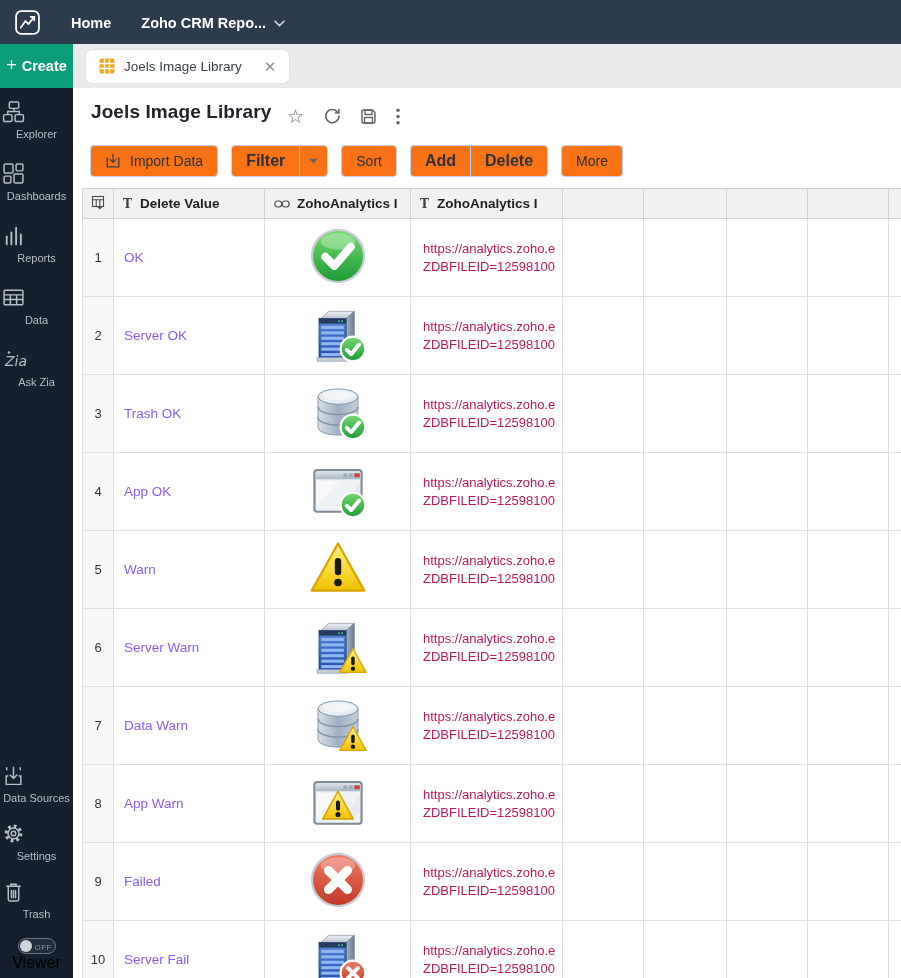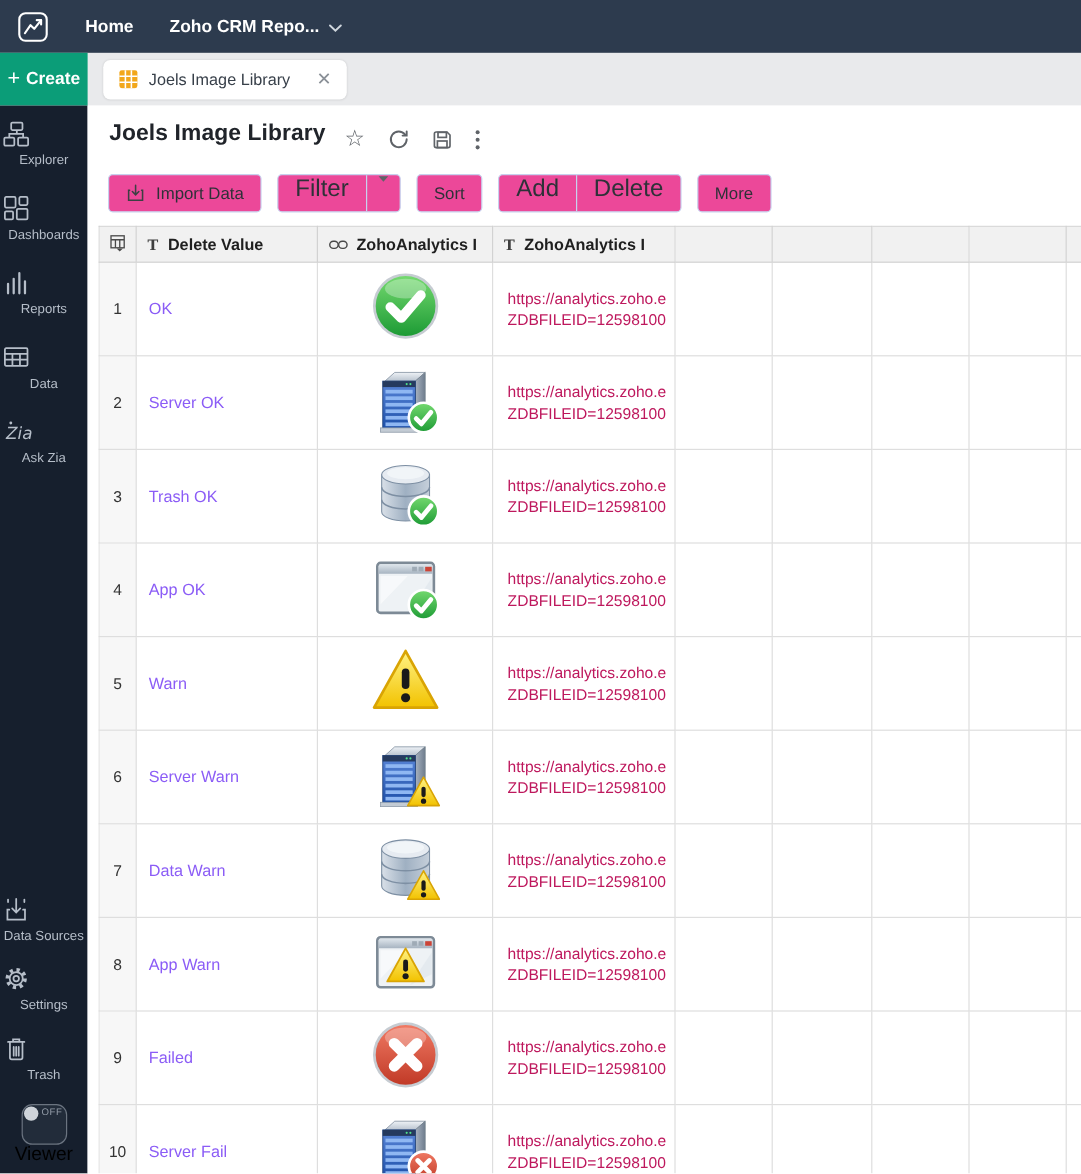--- a/index.html
+++ b/index.html
@@ -33,43 +33,43 @@
   .side-group-top { position:absolute; top:12px; left:0; width:73px;
     display:flex; flex-direction:column; align-items:center; }
   .side-group-bottom { position:absolute; bottom:4px; left:0; width:73px;
     display:flex; flex-direction:column; align-items:center; }
   .side-item { display:flex; flex-direction:column; align-items:flex-start;
     margin-bottom:21px; cursor:default; }
   .side-group-bottom .side-item { margin-bottom:17px; }
   .side-item .lbl { margin-top:5px; font-size:11px; color:#b6bec9; text-align:center;
     line-height:13px; width:70px; }
   .viewer-block { display:flex; flex-direction:column; align-items:center; margin-bottom:2px; }
-  .toggle-pill { width:38px; height:34px; border:1px solid #6b7480; border-radius:9px;
-    background:#222c3a; display:flex; align-items:flex-start; padding:1px; }
+  .toggle-pill { width:38px; height:16px; border:1px solid #6b7480; border-radius:9px;
+    background:#222c3a; display:flex; align-items:flex-end; padding:1px; }
   .toggle-pill .knob { width:12px; height:12px; border-radius:50%; background:#cfd4da; }
   .toggle-pill .state { font-size:8px; color:#939ca8; margin-left:3px; letter-spacing:.5px; }
 
   
   .main { position:absolute; top:88px; left:73px; width:828px; height:890px; background:#fff; }
   .page-title { position:absolute; left:18px; top:13px; font-size:19px; font-weight:700;
     color:#20242a; letter-spacing:.1px; }
   .title-icons { position:absolute; left:214px; top:18px; display:flex; gap:19px;
     align-items:center; height:20px; }
   .title-icons .ticon { color:#5f6368; display:flex; align-items:center; }
   .star-glyph { font-size:19px; line-height:1; }
   .kebab-glyph { font-size:16px; line-height:1; letter-spacing:0; }
 
   .toolbar { position:absolute; left:17px; top:57px; display:flex; gap:13px; }
-  .btn, .btn-group { background:#ec4899; border:1px solid #c7d1ee; border-radius:4px;
+  .btn, .btn-group { background:#f97316; border:1px solid #c7d1ee; border-radius:4px;
     height:32px; }
   .btn { display:flex; align-items:center; gap:9px; padding:0 14px; font-size:14px;
     color:#2e3138; cursor:default; }
   .btn-group { display:flex; align-items:stretch; padding:0; }
-  .btn-group .seg { display:flex; padding:0 14px; font-size:20px;
-    color:#2e3138; }
+  .btn-group .seg { display:flex; align-items:center; padding:0 14px; font-size:16px;
+    color:#2e3138;font-weight:bold; }
   .btn-group .seg + .seg { border-left:1px solid #c7d1ee; }
   .btn-group .seg.caret { padding:0 9px; }
 
   
   .grid-wrap { position:absolute; left:9px; top:100px; width:819px; bottom:0; overflow:hidden; }
   table.grid { border-collapse:collapse; table-layout:fixed; width:819px; }
   .grid th { height:30px; background:#f1f1f1; border:1px solid #d2d2d2;
     font-size:13.5px; font-weight:700; color:#1f1f1f; text-align:left; padding:0 0 0 9px;
     white-space:nowrap; overflow:hidden; }
   .grid th.corner { padding:0; text-align:center; }

